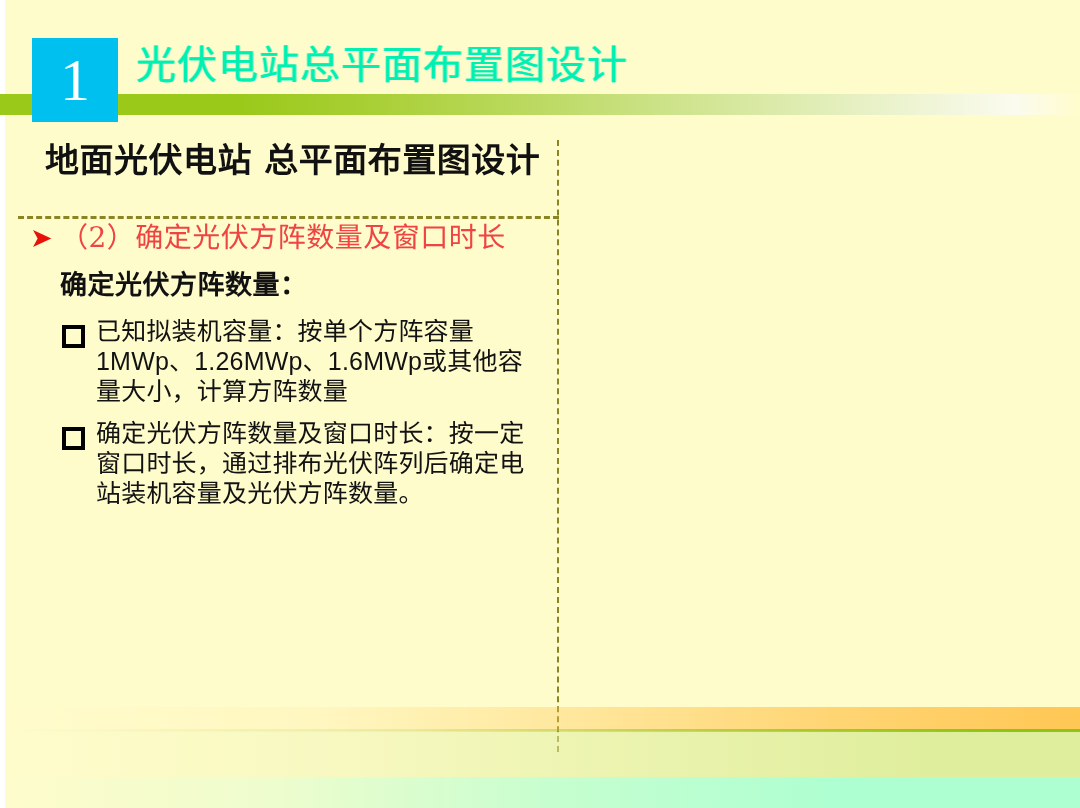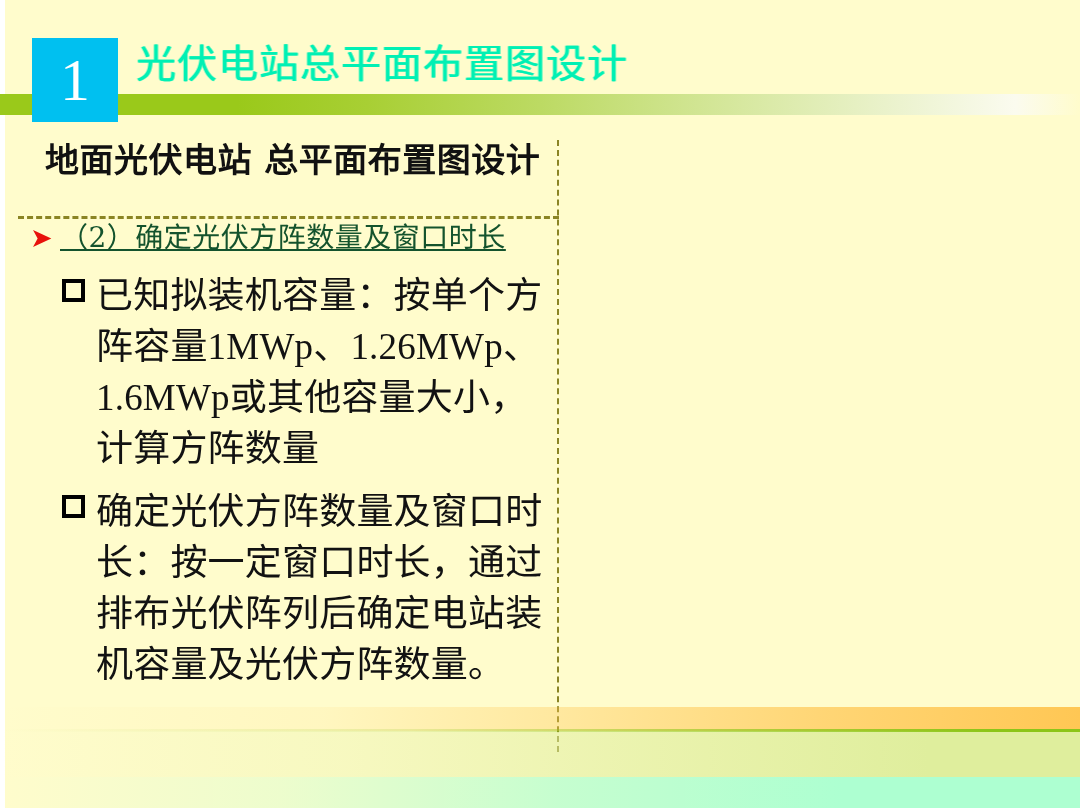--- a/index.html
+++ b/index.html
@@ -64,21 +64,21 @@
     font-family: "Liberation Serif", "DejaVu Serif", serif;
     font-size: 60px;
     line-height: 1;
     font-weight: 400;
   }
 
   .header-title {
     position: absolute;
     left: 136px;
     top: 39px;
-    font-family: Liberation Serif, serif;
+    font-family: Liberation Sans, sans-serif;
     font-size: 40px;
     line-height: 52px;
     letter-spacing: 1px;
     color: #00f0b4;
     white-space: nowrap;
     text-shadow:
        1px 0 0 rgba(0,240,180,.55),
       -1px 0 0 rgba(0,240,180,.35);
   }
 
@@ -129,27 +129,26 @@
   }
   .arrow-icon {
     flex: 0 0 auto;
     width: 30px;
     color: #e8120b;
     font-size: 27px;
     line-height: 40px;
     font-family: "DejaVu Sans", sans-serif;
   }
   .arrow-text {
-    color: #14532d;
+    color: #ef4444;
     font-family: "DejaVu Serif", "Liberation Serif", serif;
     font-size: 28px;
     line-height: 40px;
     letter-spacing: 0.5px;
     white-space: nowrap;
-    text-decoration: underline;
   }
 
   .sub-title {
     margin-top: 8px;
     padding-left: 42px;
     font-family: "DejaVu Serif", "Liberation Serif", serif;
     font-weight: 700;
     font-size: 27px;
     line-height: 38px;
     color: #111111;
@@ -170,23 +169,23 @@
   }
   .sq-icon i {
     display: block;
     width: 15px;
     height: 15px;
     border: 4px solid #000000;
     background: #fffccc;
     box-sizing: content-box;
   }
   .sq-text {
-    font-family: Liberation Serif, serif;
-    font-size: 37px;
-    line-height: 51px;
+    font-family: Liberation Sans, sans-serif;
+    font-size: 25px;
+    line-height: 30px;
     color: #121212;
     letter-spacing: 0.2px;
     width: 452px;
   }
 
   
   .band {
     position: absolute;
     left: 0;
     width: 1080px;
@@ -258,20 +257,21 @@
 
   <div class="content-col">
 
     <div class="section-title">地面光伏电站 总平面布置图设计</div>
 
     <div class="arrow-line">
       <span class="arrow-icon">➤</span>
       <span class="arrow-text">（2）确定光伏方阵数量及窗口时长</span>
     </div>
 
+    <div class="sub-title">确定光伏方阵数量：</div>
 
     <div class="sq-item">
       <span class="sq-icon">
           <i></i>
         </span>
       <span class="sq-text">已知拟装机容量：按单个方阵容量1MWp、1.26MWp、1.6MWp或其他容量大小，计算方阵数量</span>
     </div>
 
     <div class="sq-item">
       <span class="sq-icon">

